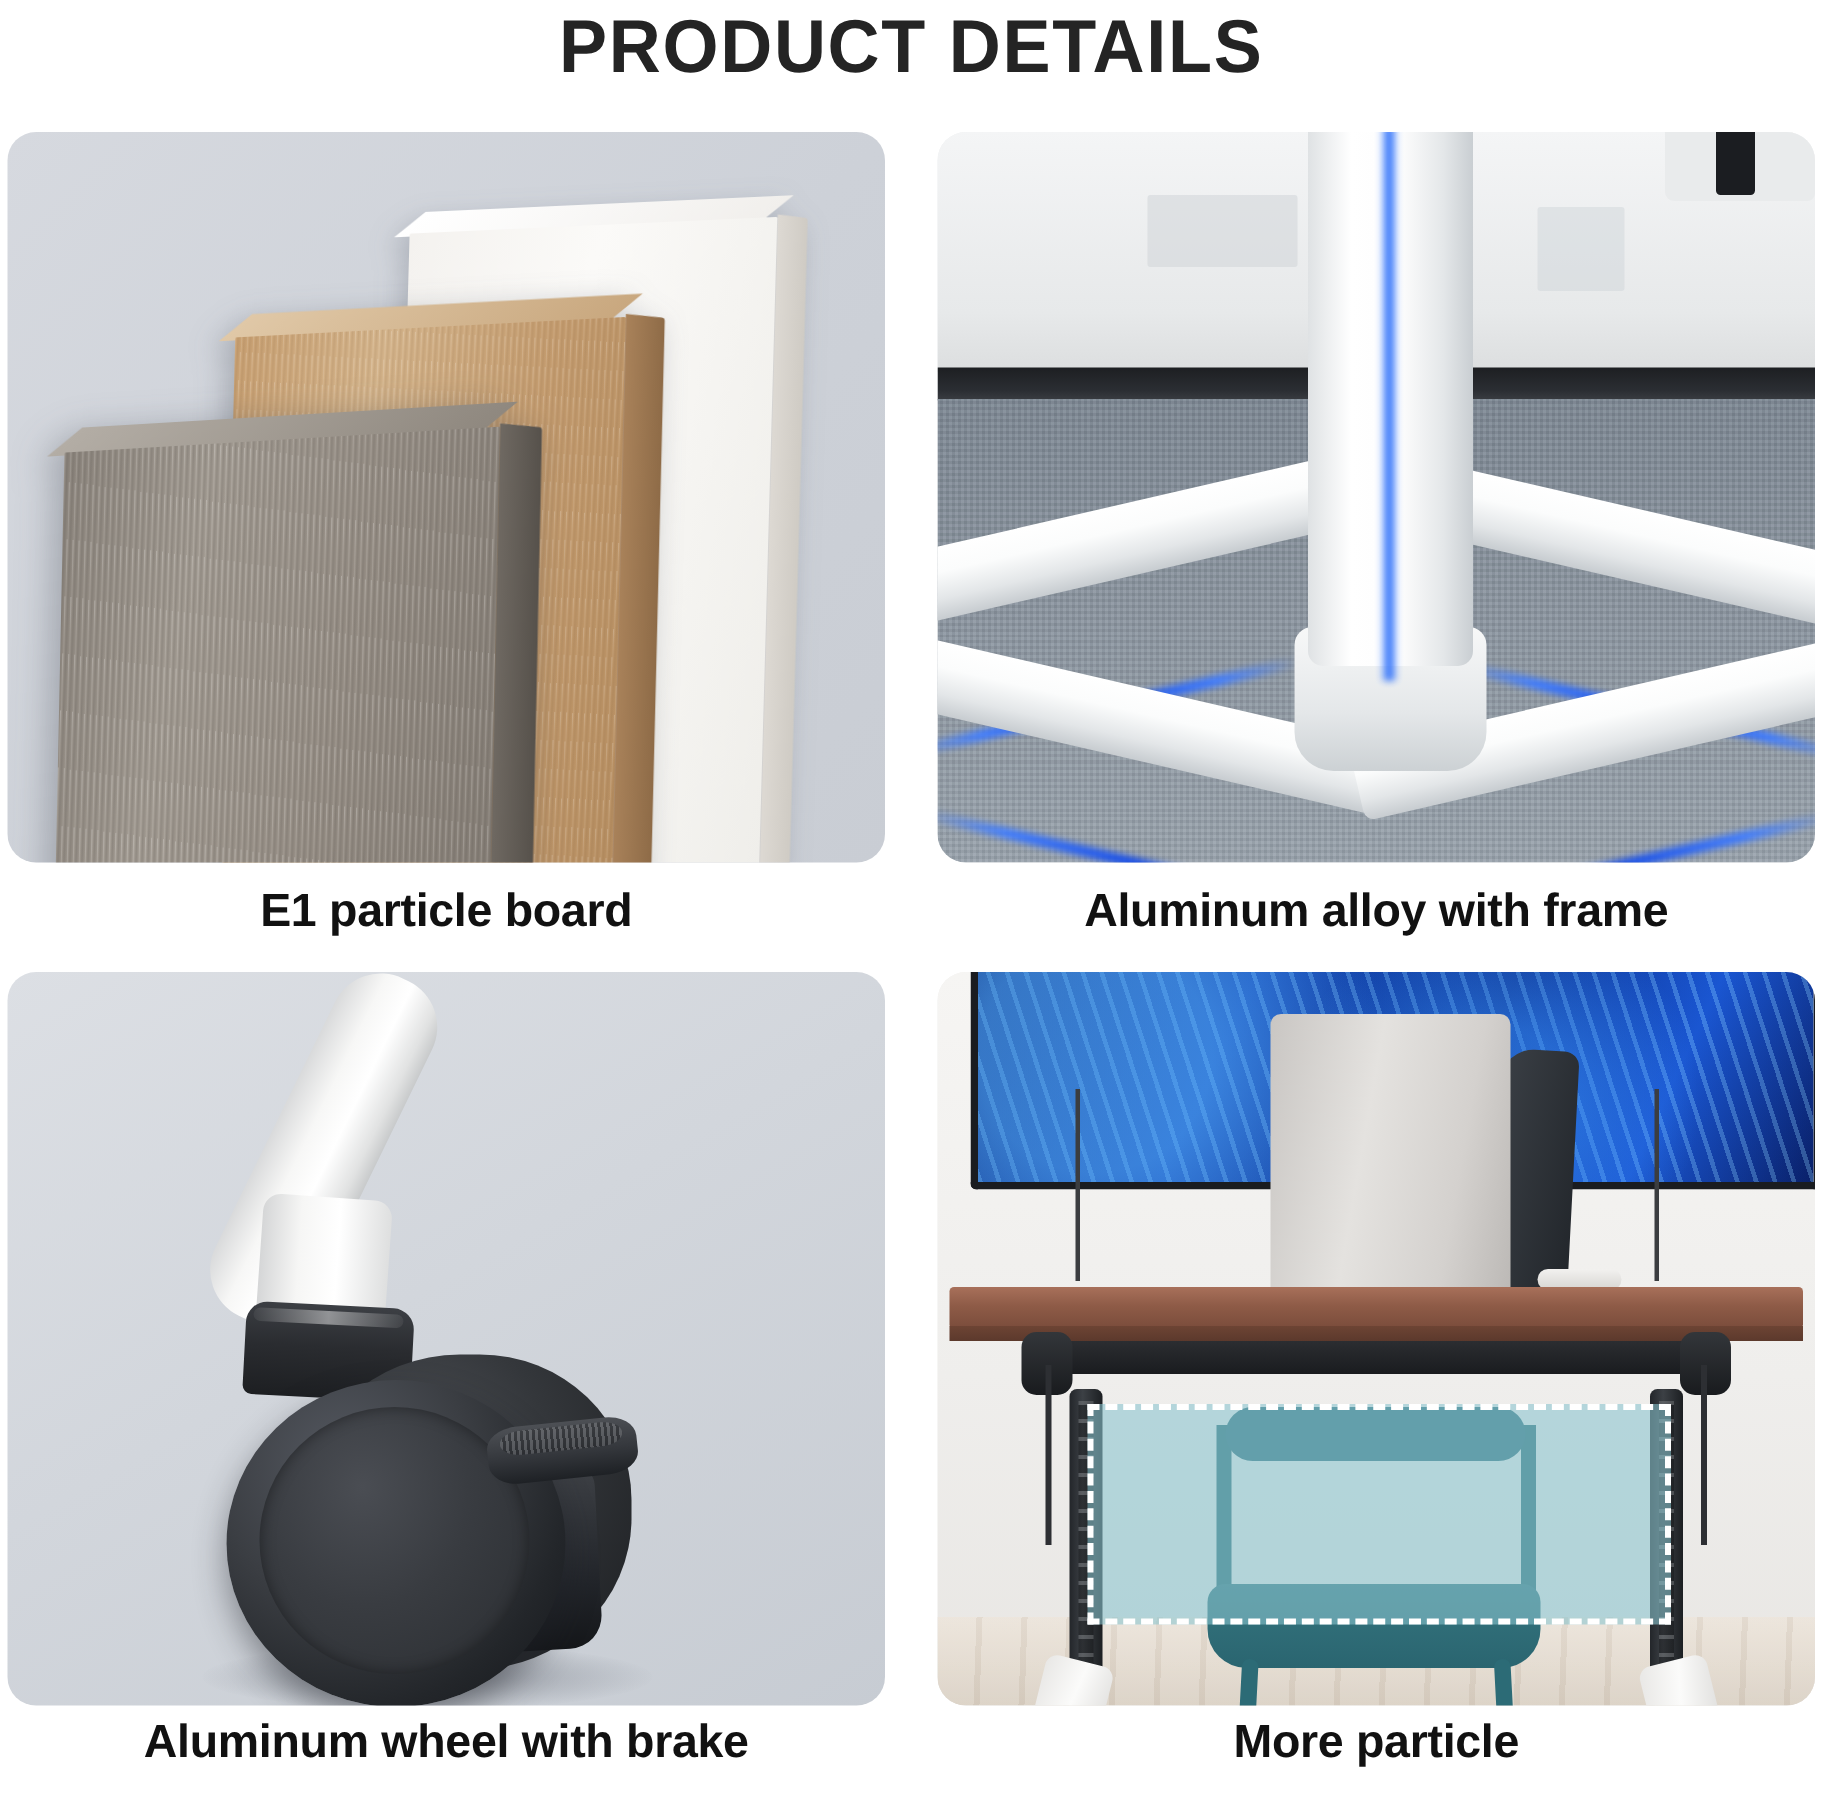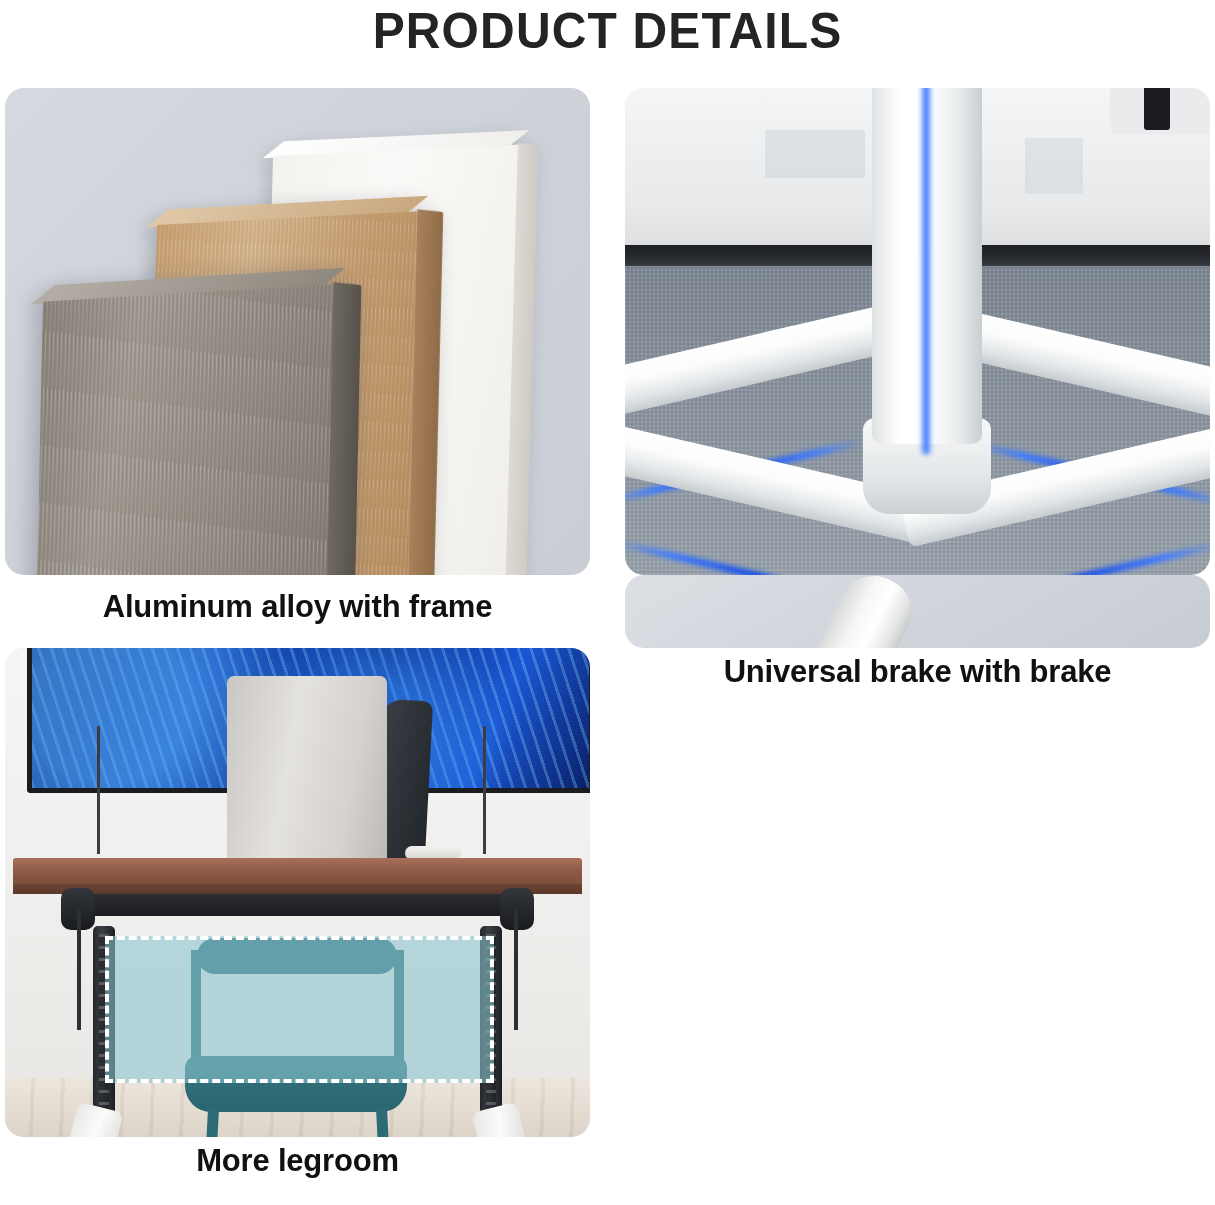--- a/index.html
+++ b/index.html
@@ -511,20 +511,21 @@
       <div class="frame-glow" id="frame-glow-fl"></div>
       <div class="frame-glow" id="frame-glow-fr"></div>
       <div class="frame-arm" id="frame-arm-front-l"></div>
       <div class="frame-arm" id="frame-arm-front-r"></div>
 
       <div id="frame-hub"></div>
       <div id="frame-column"></div>
       <div id="frame-column-glow"></div>
     </div>
 
+    <div class="caption">E1 particle board</div>
     <div class="caption">Aluminum alloy with frame</div>
 
     <div class="panel" id="panel-wheel">
       <div id="wheel-leg"></div>
       <div id="wheel-leg-lower"></div>
       <div id="wheel-shadow"></div>
       <div id="wheel-collar"></div>
       <div id="wheel-collar-hi"></div>
       <div id="wheel-body-back"></div>
       <div id="wheel-brake-stem"></div>
@@ -563,17 +564,17 @@
         <div id="lr-chair-seatback"></div>
         <div id="lr-chair-seat"></div>
         <div class="lr-chair-leg" id="lr-chair-leg-l"></div>
         <div class="lr-chair-leg" id="lr-chair-leg-r"></div>
 
       </div>
 
       <div id="lr-legroom-highlight"></div>
     </div>
 
-    <div class="caption row2">Universal brake with brake</div>
-    <div class="caption row2">More legroom</div>
+    <div class="caption row2">Aluminum wheel with brake</div>
+    <div class="caption row2">More particle</div>
 
   </div>
 </div>
 
 </body></html>

